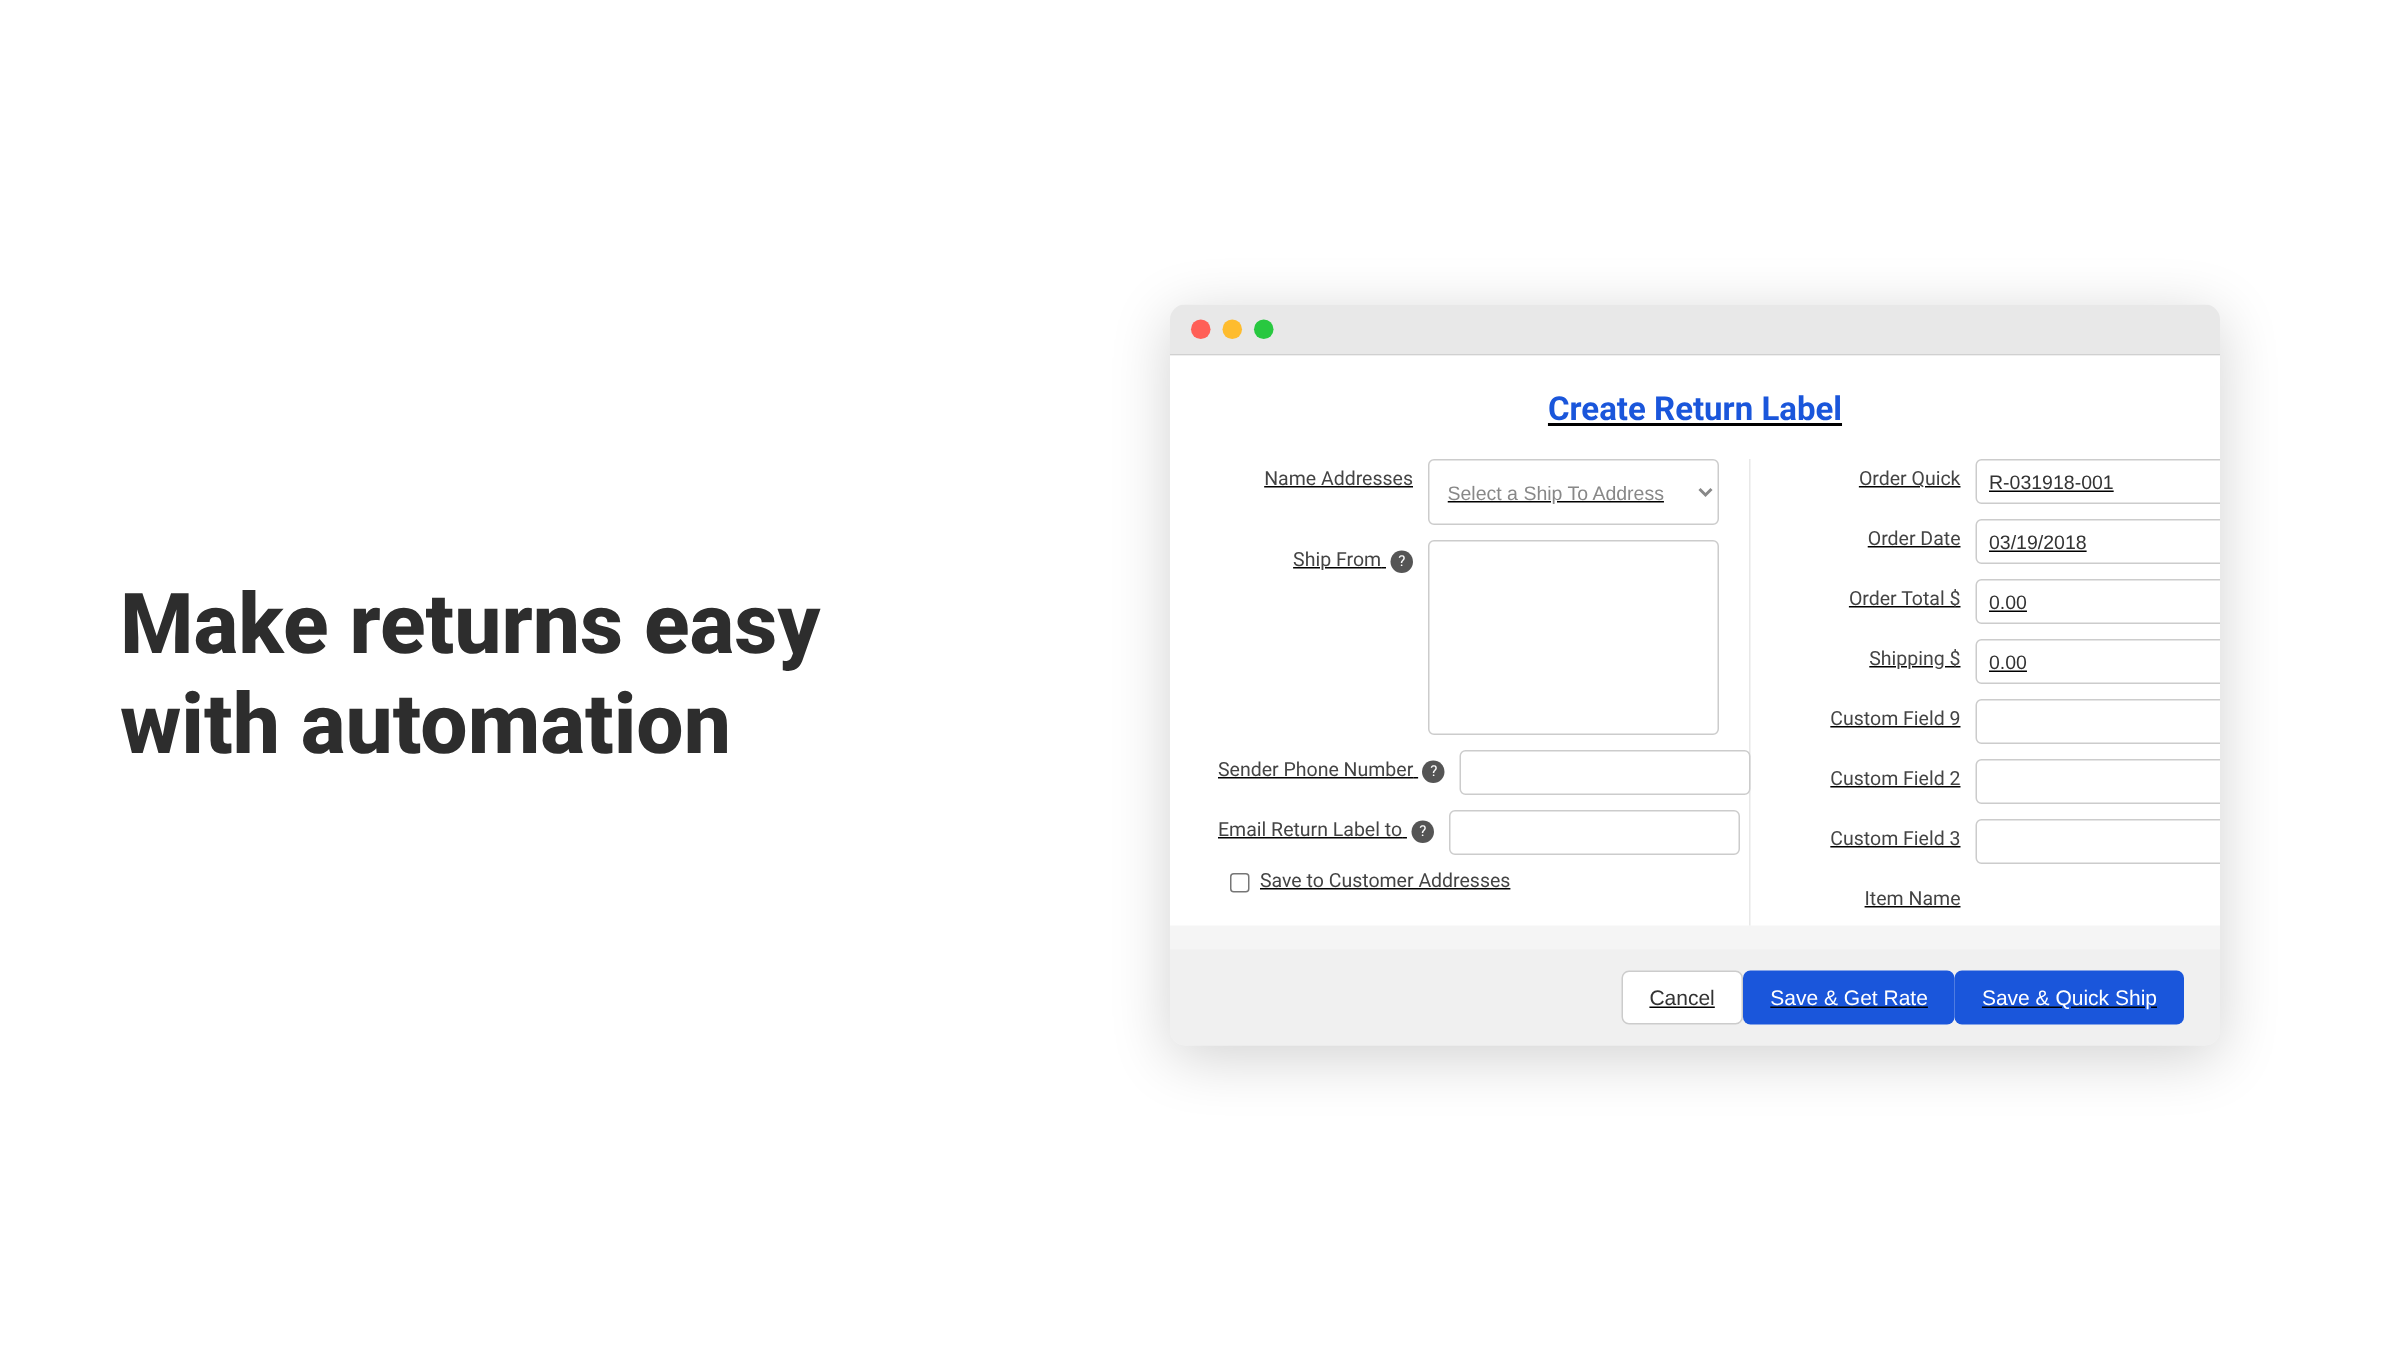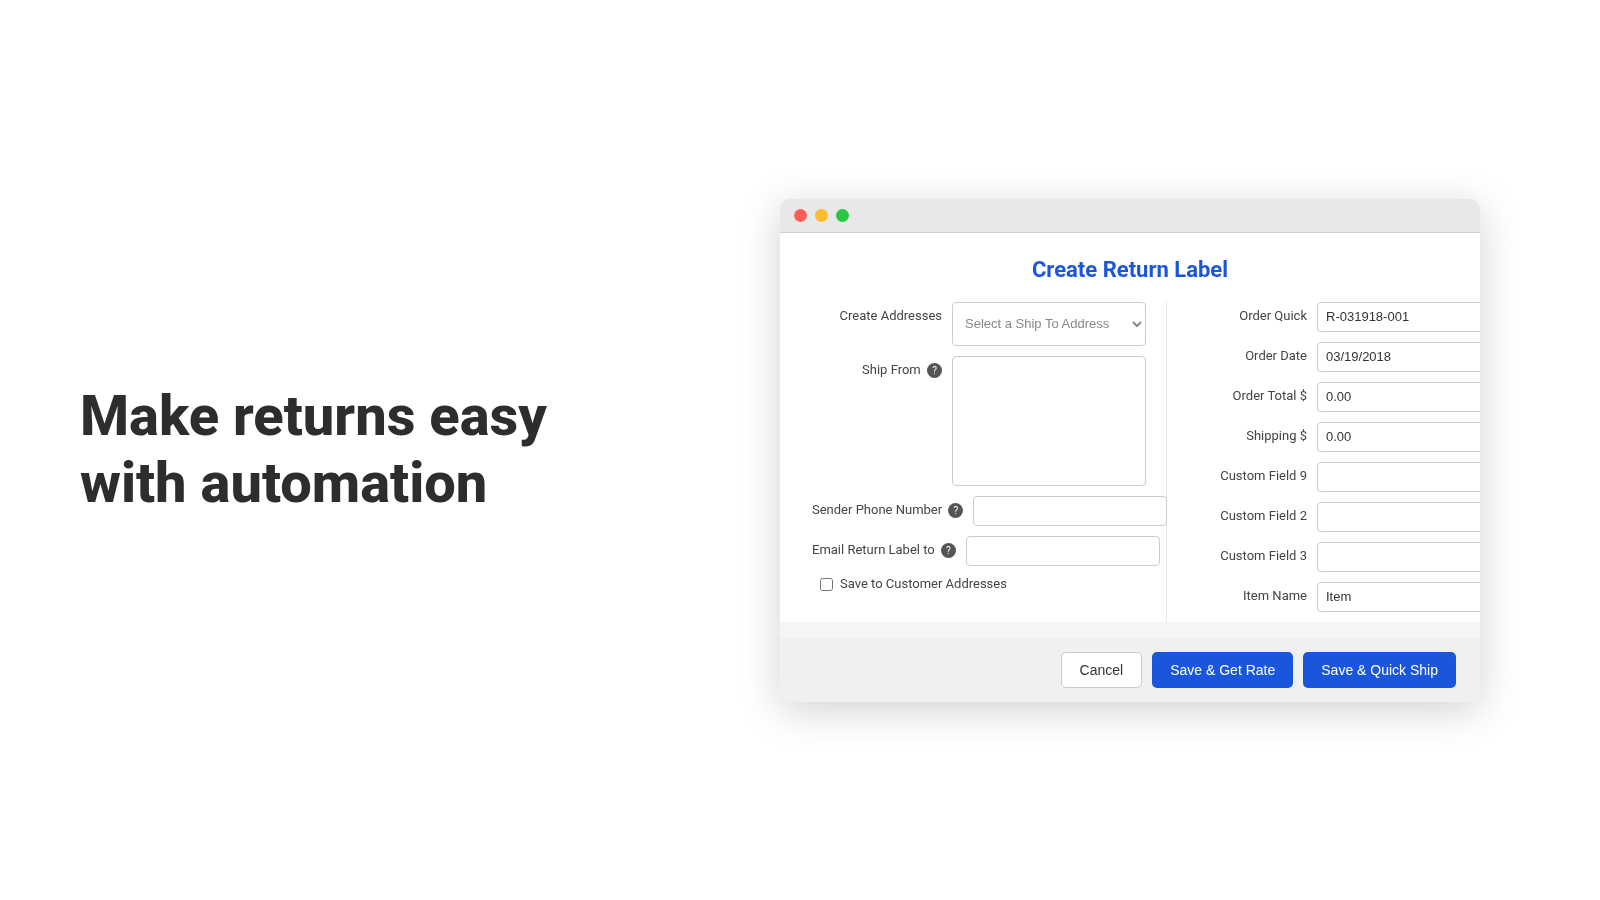--- a/index.html
+++ b/index.html
@@ -23,20 +23,21 @@
       font-weight: 800;
       color: #2d2d2d;
       line-height: 1.2;
     }
 
     .right-section {
       flex: 1;
       display: flex;
       justify-content: center;
       align-items: center;
+      text-decoration: underline;
     }
 
     .modal-window {
       width: 700px;
       background: #f5f5f5;
       border-radius: 10px;
       box-shadow: 0 8px 40px rgba(0,0,0,0.18);
       overflow: hidden;
     }
 
@@ -177,21 +178,20 @@
       font-size: 13px;
       color: #444;
     }
 
     .modal-footer {
       background: #f0f0f0;
       padding: 14px 24px;
       display: flex;
       justify-content: flex-end;
       align-items: center;
-      gap: 10px;
       margin-top: 16px;
     }
 
     .btn {
       height: 36px;
       padding: 0 18px;
       border: none;
       border-radius: 5px;
       font-size: 14px;
       font-weight: 500;
@@ -231,21 +231,21 @@
     </div>
 
     <div class="modal-body">
       <h2 class="modal-title">Create Return Label</h2>
 
       <div class="form-grid">
 
         <div class="left-col">
 
           <div class="form-row">
-            <label class="form-label">Create Addresses</label>
+            <label class="form-label">Name Addresses</label>
             <select class="form-select">
               <option value="">Select a Ship To Address</option>
             </select>
           </div>
 
           <div class="form-row">
             <label class="form-label">
               <span>Ship From</span>
               <span class="help-icon">?</span>
             </label>
@@ -307,21 +307,20 @@
             <input type="text" class="form-input" style="">
           </div>
 
           <div class="form-row">
             <label class="form-label-right">Custom Field 3</label>
             <input type="text" class="form-input" style="">
           </div>
 
           <div class="form-row">
             <label class="form-label-right">Item Name</label>
-            <input type="text" class="form-input" value="Item" style="">
           </div>
 
         </div>
       </div>
     </div>
 
     <div class="modal-footer">
       <div class="spacer"></div>
       <button class="btn btn-cancel">Cancel</button>
       <button class="btn btn-primary">Save &amp; Get Rate</button>

